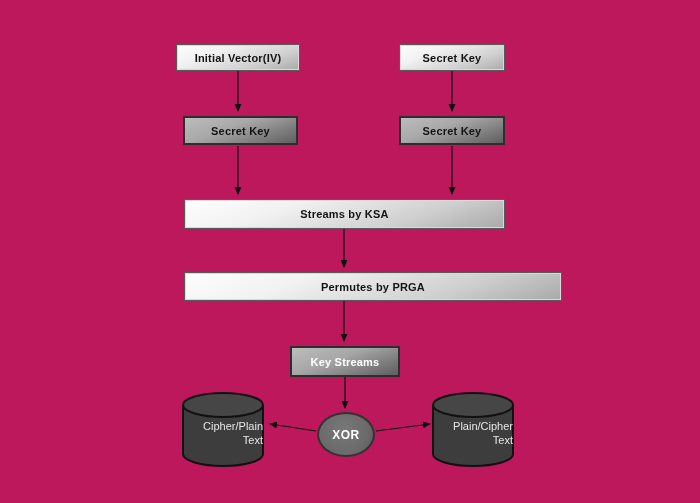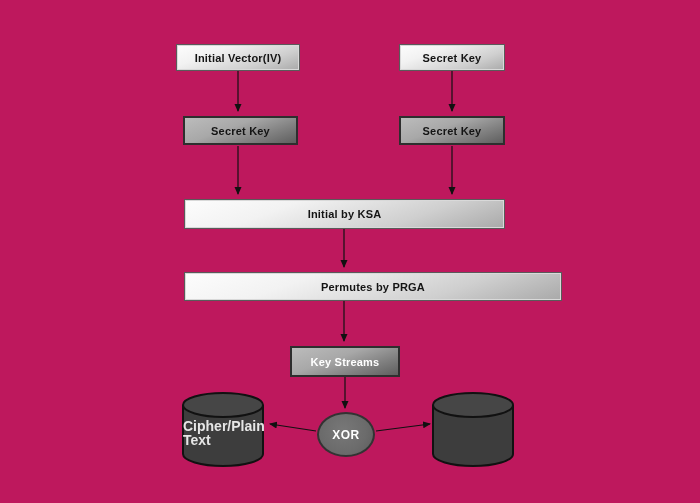--- a/index.html
+++ b/index.html
@@ -58,25 +58,25 @@
     left: 0; top: 0;
     width: 700px; height: 503px;
     pointer-events: none;
   }
 
   .cylinder-svg { position: absolute; }
 
   .cyl-label {
     position: absolute;
     width: 80px;
-    text-align: left;
-    font-size: 14px;
+    text-align: right;
+    font-size: 11px;
     line-height: 14px;
     color: #e6e6e6;
-    font-weight: bold;
+    font-weight: normal;
   }
 </style>
 </head>
 <body>
 
 <div class="canvas">
 
   <svg class="edges-overlay" width="700" height="503" viewBox="0 0 700 503">
     <defs>
       <marker id="ah" markerWidth="9" markerHeight="8" refX="7" refY="3.5" orient="auto" markerUnits="userSpaceOnUse">
@@ -95,32 +95,33 @@
   </svg>
 
   <div class="node light" style="left:176px; top:44px; width:124px; height:27px;">Initial Vector(IV)</div>
 
   <div class="node light" style="left:399px; top:44px; width:106px; height:27px;">Secret Key</div>
 
   <div class="node dark" style="left:183px; top:116px; width:115px; height:29px;">Secret Key</div>
 
   <div class="node dark" style="left:399px; top:116px; width:106px; height:29px;">Secret Key</div>
 
-  <div class="node light" style="left:184px; top:199px; width:321px; height:30px;">Initial by KSA</div>
+  <div class="node light" style="left:184px; top:199px; width:321px; height:30px;">Streams by KSA</div>
 
   <div class="node light" style="left:184px; top:272px; width:378px; height:29px;">Permutes by PRGA</div>
 
   <div class="node dark white-text" style="left:290px; top:346px; width:110px; height:31px;">Key Streams</div>
 
   <svg class="cylinder-svg" style="left:181px; top:391px;" width="84" height="78" viewBox="0 0 84 78">
     <path d="M2,14 L2,63 A40,12 0 0 0 82,63 L82,14" fill="#3d3d3d" stroke="#111111" stroke-width="2"></path>
     <ellipse cx="42" cy="14" rx="40" ry="12" fill="#464646" stroke="#111111" stroke-width="2"></ellipse>
   </svg>
   <div class="cyl-label" style="left:183px; top:419px;">Cipher/Plain Text</div>
 
   <svg class="cylinder-svg" style="left:431px; top:391px;" width="84" height="78" viewBox="0 0 84 78">
     <path d="M2,14 L2,63 A40,12 0 0 0 82,63 L82,14" fill="#3d3d3d" stroke="#111111" stroke-width="2"></path>
     <ellipse cx="42" cy="14" rx="40" ry="12" fill="#464646" stroke="#111111" stroke-width="2"></ellipse>
   </svg>
+  <div class="cyl-label" style="left:433px; top:419px;">Plain/Cipher Text</div>
 
   <div class="xor-ellipse" style="left:317px; top:412px; width:58px; height:45px;">XOR</div>
 
 </div>
 
 </body></html>

